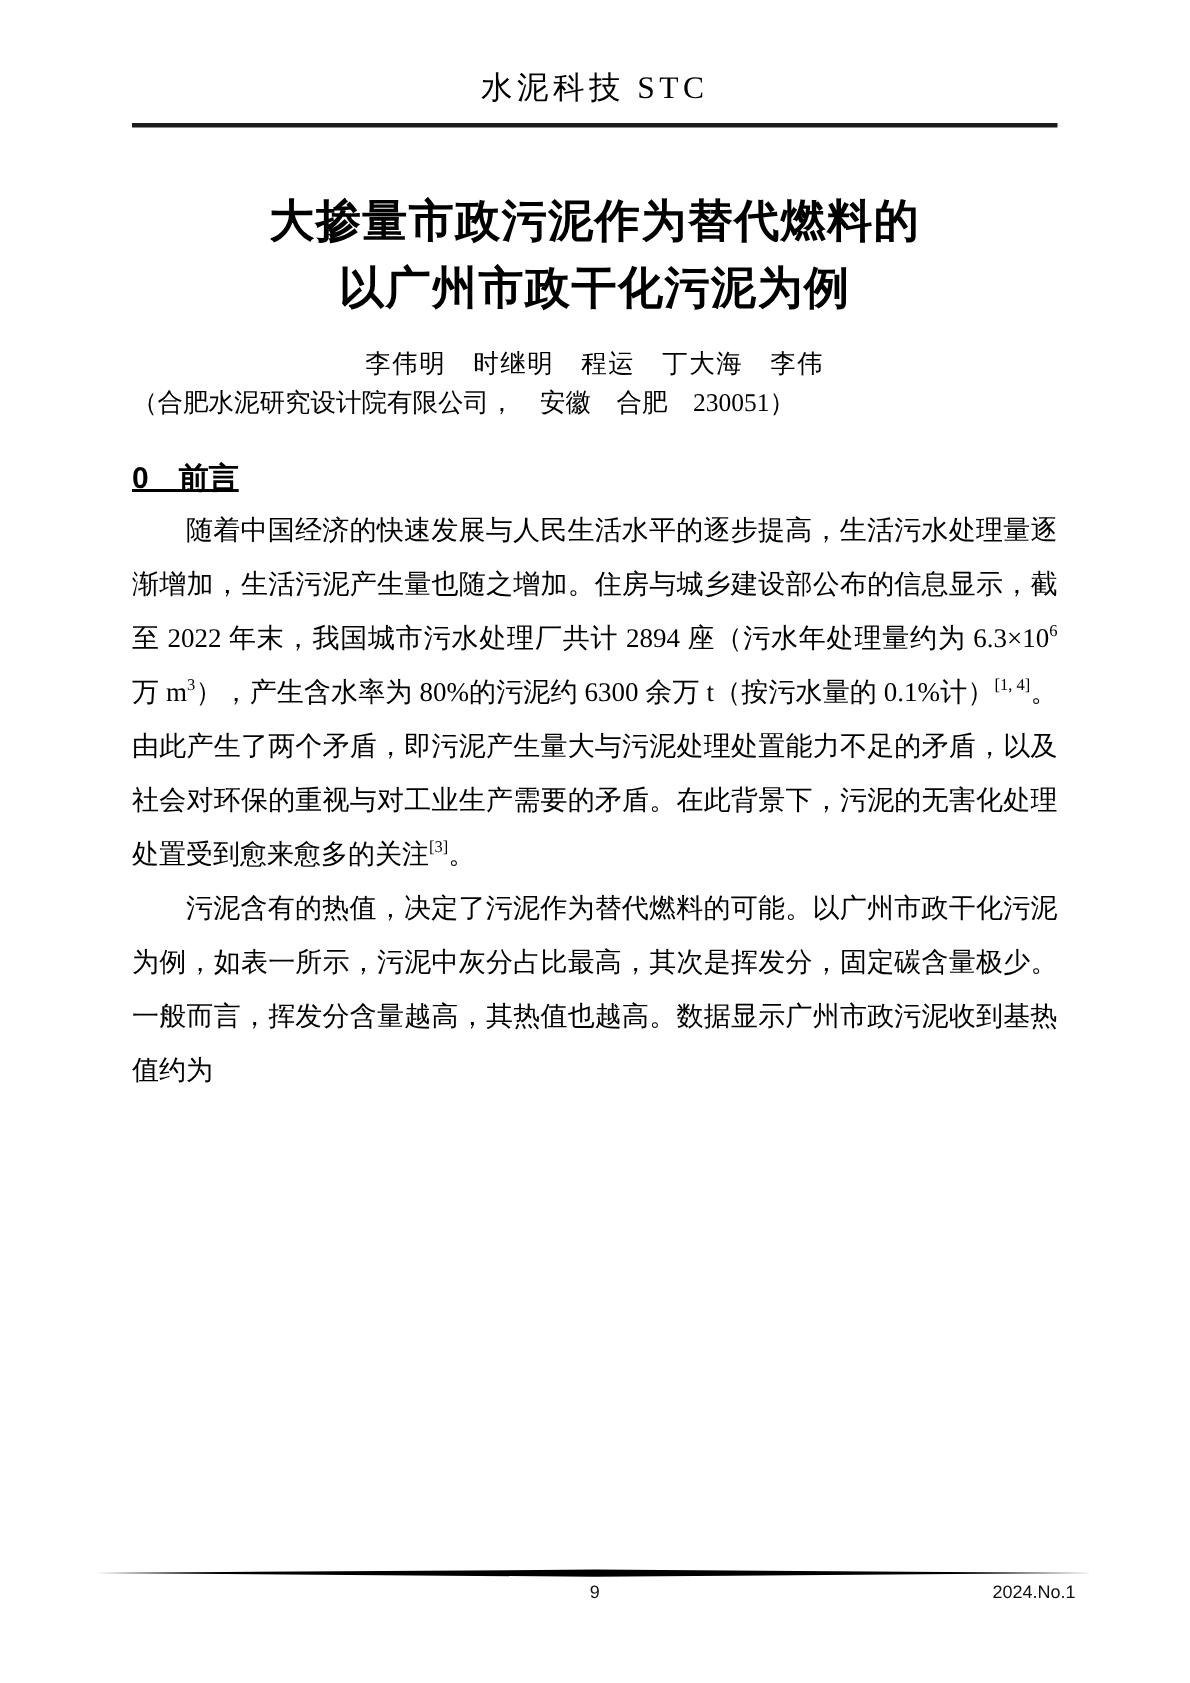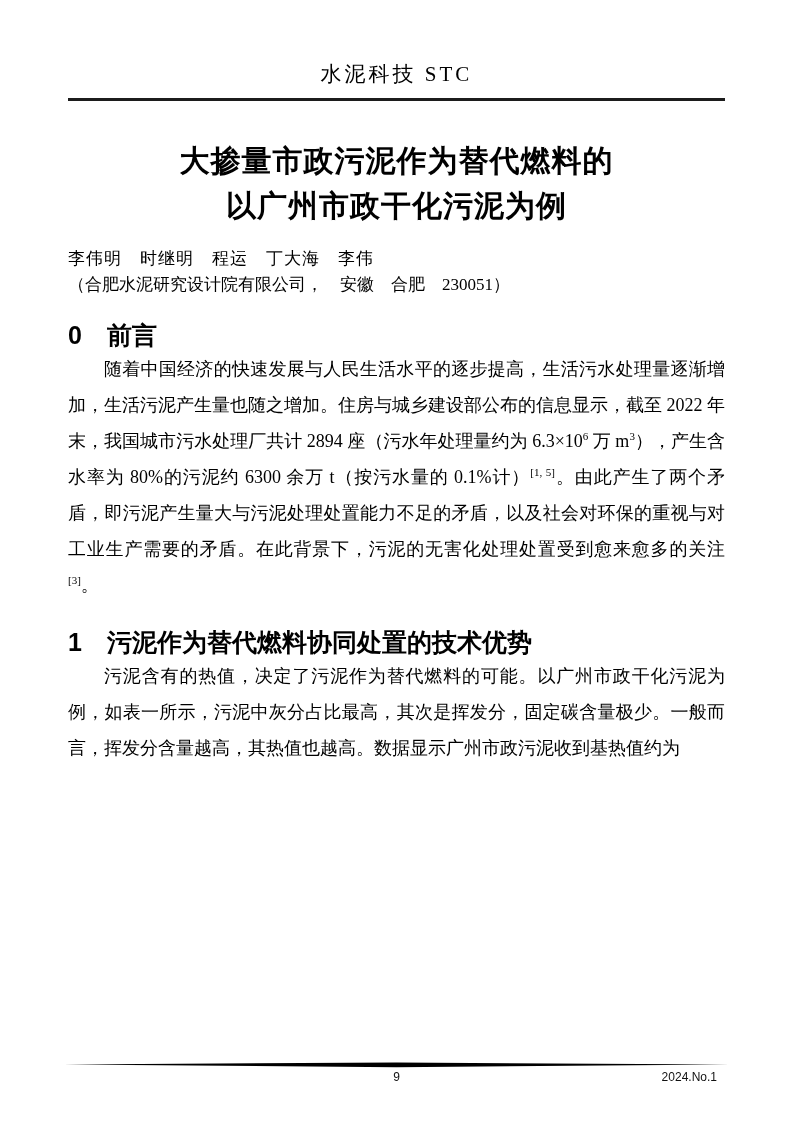--- a/index.html
+++ b/index.html
@@ -6,62 +6,63 @@
   body {
     width: 793px; height: 1122px;
     background: #ffffff;
     color: #000000;
     font-family: "Liberation Serif", serif;
     position: relative;
     overflow: hidden;
   }
   .page {
     position: absolute; inset: 0;
-    padding: 0 68px;
+    padding: 0 88px;
     box-sizing: border-box;
-    margin-top: 16px;
   }
   .journal-title {
     margin-top: 44px;
     text-align: center;
     font-size: 21px;
     letter-spacing: 3px;
     font-family: "Liberation Serif", serif;
   }
   .header-rule {
     margin-top: 10px;
     height: 3px;
     background: #1c1c1c;
   }
   .title {
     margin: 40px 0 0 0;
     text-align: center;
-    font-family: Liberation Mono, monospace;
+    font-family: Liberation Sans, sans-serif;
     font-weight: bold;
     font-size: 30px;
     line-height: 45px;
     letter-spacing: 1px;
   }
   .title-line { display: block; }
   .authors {
     margin-top: 16px;
+    text-align: center;
     font-size: 17px;
     letter-spacing: 1px;
   }
   .affiliation {
     margin-top: 3px;
     text-align: left;
     font-size: 17px;
   }
   .sec-heading {
     margin: 25px 0 2px 0;
     font-family: "Liberation Sans", sans-serif;
     font-weight: bold;
-    font-size: 25px;
+    font-size: 20px;
     line-height: 28px;
+    text-decoration: underline;
   }
   .body-par {
     margin: 0;
     font-size: 18px;
     line-height: 36px;
     text-align: justify;
     text-indent: 2em;
   }
   .body-par sup {
     font-size: 11px;
@@ -99,25 +100,24 @@
     <span class="title-line">大掺量市政污泥作为替代燃料的</span>
     <span class="title-line">以广州市政干化污泥为例</span>
   </h1>
 
   <div class="authors">李伟明　时继明　程运　丁大海　李伟</div>
 
   <div class="affiliation">（合肥水泥研究设计院有限公司，　安徽　合肥　230051）</div>
 
   <section>
     <h2 class="sec-heading">0　前言</h2>
-    <p class="body-par"><span>随着中国经济的快速发展与人民生活水平的逐步提高，生活污水处理量逐渐增加，生活污泥产生量也随之增加。住房与城乡建设部公布的信息显示，截至 2022 年末，我国城市污水处理厂共计 2894 座（污水年处理量约为 6.3×10</span><sup>6</sup><span> 万 m</span><sup>3</sup><span>），产生含水率为 80%的污泥约 6300 余万 t（按污水量的 0.1%计）</span><sup>[1, 5]</sup><span>。由此产生了两个矛盾，即污泥产生量大与污泥处理处置能力不足的矛盾，以及社会对环保的重视与对工业生产需要的矛盾。在此背景下，污泥的无害化处理处置受到愈来愈多的关注</span><sup>[3]</sup><span>。</span></p>
+    <p class="body-par"><span>随着中国经济的快速发展与人民生活水平的逐步提高，生活污水处理量逐渐增加，生活污泥产生量也随之增加。住房与城乡建设部公布的信息显示，截至 2022 年末，我国城市污水处理厂共计 2894 座（污水年处理量约为 6.3×10</span><sup>6</sup><span> 万 m</span><sup>3</sup><span>），产生含水率为 80%的污泥约 6300 余万 t（按污水量的 0.1%计）</span><sup>[1, 4]</sup><span>。由此产生了两个矛盾，即污泥产生量大与污泥处理处置能力不足的矛盾，以及社会对环保的重视与对工业生产需要的矛盾。在此背景下，污泥的无害化处理处置受到愈来愈多的关注</span><sup>[3]</sup><span>。</span></p>
   </section>
 
   <section>
-    <h2 class="sec-heading">1　污泥作为替代燃料协同处置的技术优势</h2>
     <p class="body-par"><span>污泥含有的热值，决定了污泥作为替代燃料的可能。以广州市政干化污泥为例，如表一所示，污泥中灰分占比最高，其次是挥发分，固定碳含量极少。一般而言，挥发分含量越高，其热值也越高。数据显示广州市政污泥收到基热值约为</span></p>
   </section>
 
   <div class="footer">
     <svg class="footer-rule" viewBox="0 0 663 6" preserveAspectRatio="none">
       <polygon points="0,2.6 331.5,0.4 663,2.6 331.5,5.2" fill="#000000"></polygon>
     </svg>
     <div class="footer-row">
       <span class="page-number">9</span>
       <span class="issue">2024.No.1</span>

